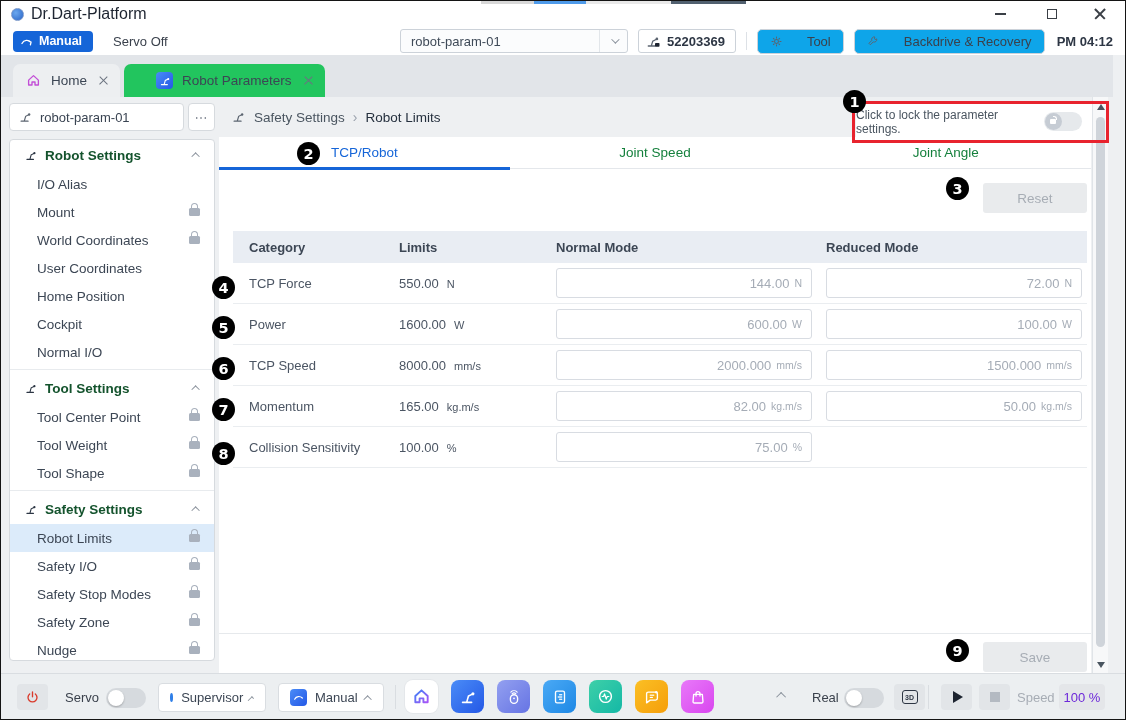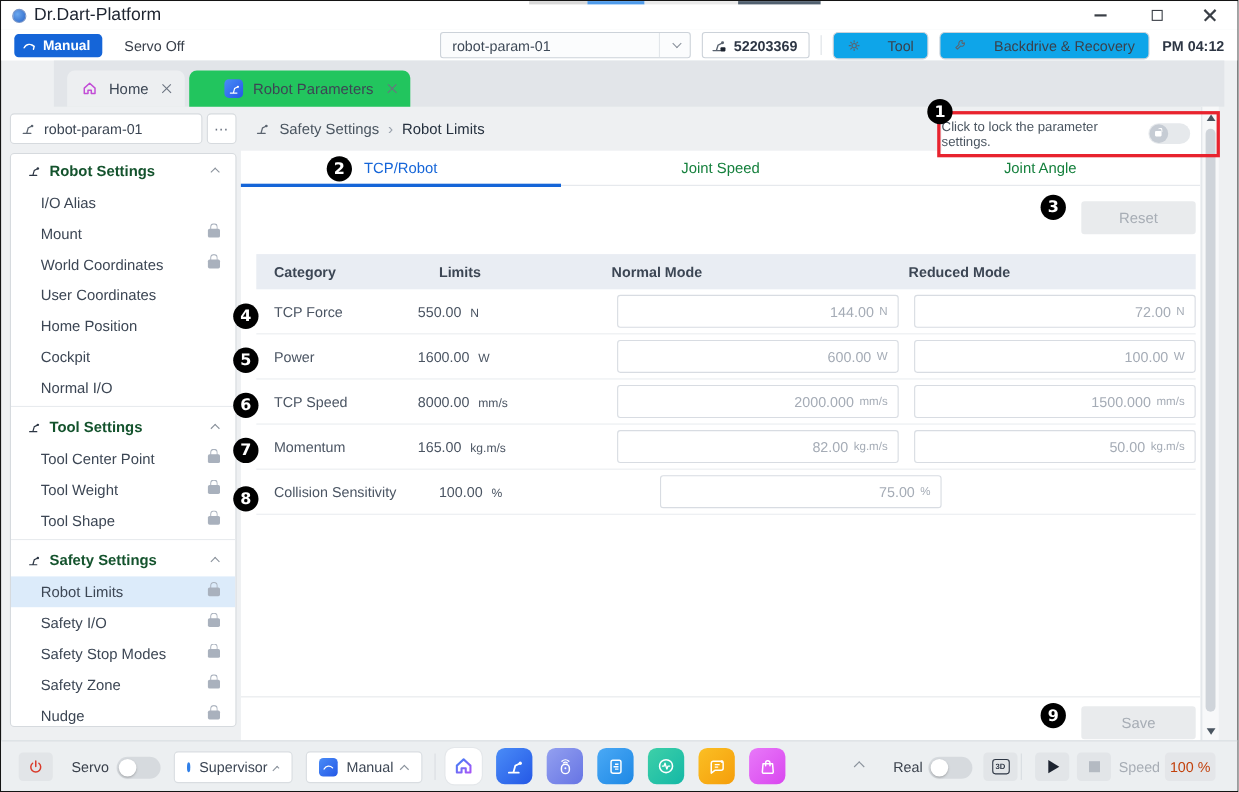--- a/index.html
+++ b/index.html
@@ -43,21 +43,21 @@
             display:flex; align-items:center; gap:24px; padding:0 12px; font-size:13px; color:#3a414c; }
   .tb-time { font-size:13px; color:#2d3644; font-weight:bold; padding-left:2px; }
 
   .chev { display:inline-block; width:7px; height:7px; border-right:1.6px solid #8a929c; border-bottom:1.6px solid #8a929c; }
   .chev.down { transform:rotate(45deg) translateY(-2px); }
   .chev.up { transform:rotate(-135deg) translateY(-2px); }
   .chev.sm { width:6px; height:6px; }
 
   
   .tabstrip { position:absolute; top:54px; left:0; right:12px; height:42px; background:#e2e5e9;
-              display:flex; align-items:flex-end; padding-left:12px; gap:4px;margin-left:48px; }
+              display:flex; align-items:flex-end; padding-left:12px; gap:4px; }
   .doctab { height:33px; display:flex; align-items:center; gap:9px; padding:0 12px; border-radius:7px 7px 0 0;
             font-size:13.5px; color:#3c4654; }
   .doctab.inactive { background:#edeff1; }
   .doctab.active { background:#22c55e;padding-left:32px; }
   .tab-ico { width:17px; height:17px; display:flex; align-items:center; justify-content:center; }
   .tab-ico.blue-tile { background:linear-gradient(135deg,#4a8cf7,#2458e6); border-radius:4px; }
   .close-x { position:relative; width:9px; height:9px; margin-left:3px; }
   .close-x i, .close-x i::after { content:""; position:absolute; left:-1px; top:4px; width:11px; height:1.3px; background:#6b7380; }
   .close-x i { transform:rotate(45deg); }
   .close-x i::after { top:0; left:0; width:11px; transform:rotate(-90deg); }
@@ -103,21 +103,21 @@
   .ptable { position:absolute; left:14px; top:94px; width:854px; }
   .thead { height:32px; background:#e9edf3; display:flex; align-items:center; font-size:13px; font-weight:bold; color:#3c4654; }
   .trow { height:41px; display:flex; align-items:center; border-bottom:1px solid #eaedf0; font-size:13px; color:#4b5563; }
   .c1 { width:166px; padding-left:16px; }
   .c2 { width:154px; display:flex; gap:8px; align-items:baseline; }
   .c3 { width:270px; padding-left:3px; }
   .c4 { flex:1; padding-left:3px; }
   .unit { font-size:11px; }
   .field { width:256px; height:30px; border:1px solid #d8dce2; border-radius:3px; background:#fff;
            display:flex; align-items:center; justify-content:flex-end; gap:5px; padding-right:9px;
-           color:#a5acb6; font-size:13px;margin-left:44px; }
+           color:#a5acb6; font-size:13px; }
   .field .unit { color:#a5acb6; font-size:10.5px; }
 
   
   .lock-banner { position:absolute; left:855px; top:102px; width:236px; height:37px; background:#fff;
                  display:flex; align-items:center; justify-content:flex-end; gap:10px; padding-right:10px; }
   .lock-banner .txt { font-size:12px; color:#4a5560; }
   .toggle-sm { position:relative; width:41px; height:19px; background:#e6e9ec; border-radius:10px; }
   .toggle-sm .thumb { position:absolute; left:1px; top:1px; width:17px; height:17px; border-radius:50%; background:#c6ccd4;
                       display:flex; align-items:center; justify-content:center; }
   .unlock-glyph { position:relative; width:6px; height:4.5px; background:#fff; border-radius:1px; }
@@ -165,21 +165,21 @@
   .lbl-real { position:absolute; left:811px; top:16px; }
   .sb-btn { position:absolute; top:10px; width:31px; height:26px; background:#e2e5e8; border-radius:4px;
             display:flex; align-items:center; justify-content:center; }
   .btn-3d { left:893px; }
   .btn-play { left:940px; }
   .btn-stop { left:978px; }
   .play-tri { width:0; height:0; border-top:6px solid transparent; border-bottom:6px solid transparent; border-left:10px solid #1d2430; margin-left:2px; }
   .stop-sq { width:10px; height:10px; background:#b4bac2; }
   .lbl-speed { position:absolute; left:1016px; top:16px; color:#a7adb5; }
   .speed-box { position:absolute; left:1058px; top:10px; width:46px; height:26px; background:#e4e6e9; border-radius:4px;
-               display:flex; align-items:center; justify-content:center; font-size:13px; color:#c2410c; }
+               display:flex; align-items:center; justify-content:center; font-size:13px; color:#6d28d9; }
   .badge-3d { width:16px; height:14px; border:1.6px solid #2d3644; border-radius:3px; display:flex; align-items:center; justify-content:center;
               font-size:7px; font-weight:bold; color:#2d3644; }
 
   
   .ann { position:absolute; width:23px; height:23px; border-radius:50%; background:#000; color:#fff;
          display:flex; align-items:center; justify-content:center; font-size:14.5px; font-weight:bold; z-index:50;
          font-family:"DejaVu Sans", sans-serif; }
 
   svg { display:block; }
 </style>

